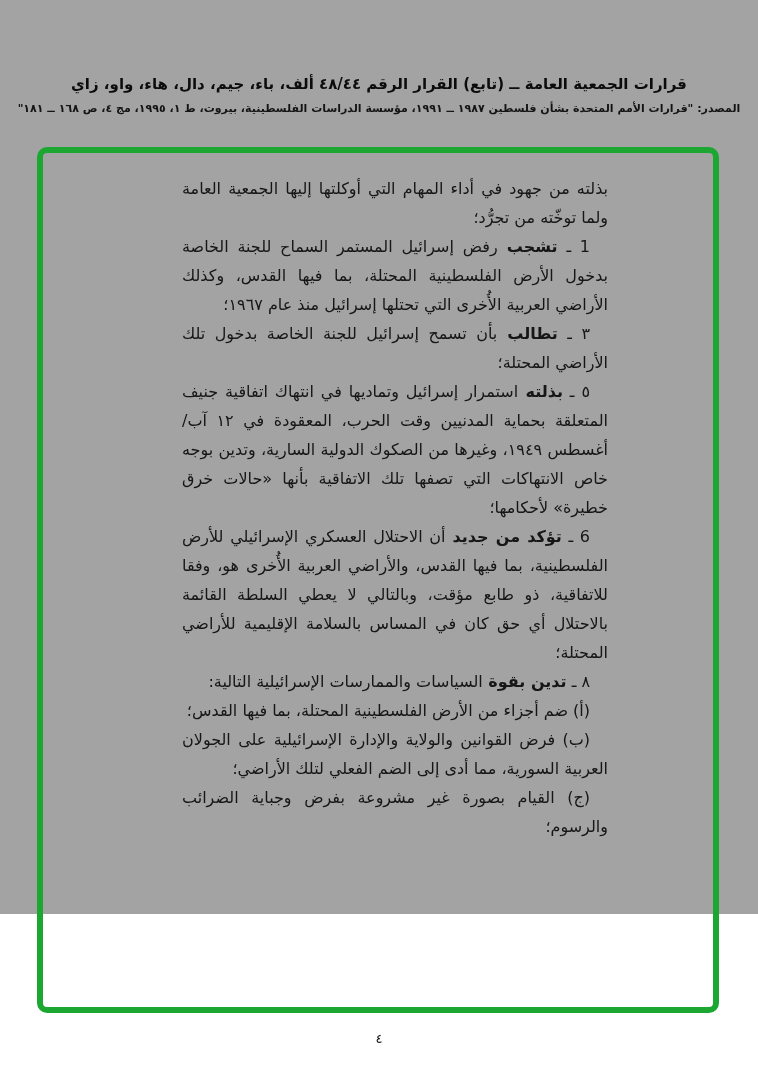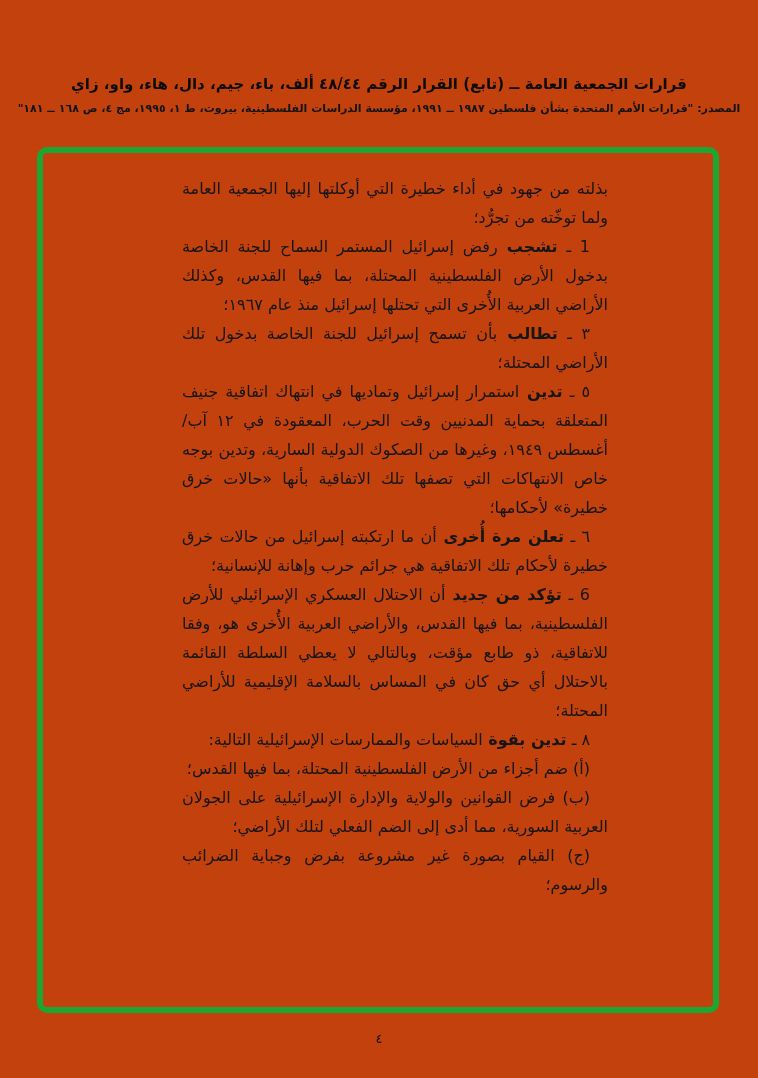--- a/index.html
+++ b/index.html
@@ -8,22 +8,22 @@
     width: 758px;
     height: 1078px;
     background: #ffffff;
     overflow: hidden;
     font-family: "DejaVu Sans", sans-serif;
   }
   .page {
     position: absolute;
     left: 0; top: 0;
     width: 758px;
-    height: 1078px;
-    background: #c2410c;
+    height: 914px;
+    background: #a3a3a3;
     direction: rtl;
   }
   .header-title {
     position: absolute;
     top: 74px;
     left: 20px;
     right: 20px;
     text-align: center;
     font-weight: bold;
     font-size: 15px;
@@ -94,33 +94,30 @@
 
   <div class="header-title">قرارات الجمعية العامة ــ (تابع) القرار الرقم ٤٨/٤٤ ألف، باء، جيم، دال، هاء، واو، زاي</div>
 
   <div class="source-line">المصدر: "قرارات الأمم المتحدة بشأن فلسطين ١٩٨٧ ــ ١٩٩١، مؤسسة الدراسات الفلسطينية، بيروت، ط ١، ١٩٩٥، مج ٤، ص ١٦٨ ــ ١٨١"</div>
 
   <div class="green-frame" style="border-color: rgb(28, 167, 51);"></div>
 
   <div class="document-body">
 
   <p>
-      <span class="para-num"></span><span class="para-lead"></span><span class="para-text">بذلته من جهود في أداء خطيرة التي أوكلتها إليها الجمعية العامة ولما توخّته من تجرُّد؛</span>
+      <span class="para-num"></span><span class="para-lead"></span><span class="para-text">بذلته من جهود في أداء المهام التي أوكلتها إليها الجمعية العامة ولما توخّته من تجرُّد؛</span>
     </p>
       <p class="indent">
       <span class="para-num">1 ـ </span><span class="para-lead">تشجب </span><span class="para-text">رفض إسرائيل المستمر السماح للجنة الخاصة بدخول الأرض الفلسطينية المحتلة، بما فيها القدس، وكذلك الأراضي العربية الأُخرى التي تحتلها إسرائيل منذ عام ١٩٦٧؛</span>
     </p>
       <p class="indent">
       <span class="para-num">٣ ـ </span><span class="para-lead">تطالب </span><span class="para-text">بأن تسمح إسرائيل للجنة الخاصة بدخول تلك الأراضي المحتلة؛</span>
     </p>
       <p class="indent">
-      <span class="para-num">٥ ـ </span><span class="para-lead">تدين </span><span class="para-text">استمرار إسرائيل وتماديها في انتهاك اتفاقية جنيف المتعلقة بحماية المدنيين وقت الحرب، المعقودة في ١٢ آب/أغسطس ١٩٤٩، وغيرها من الصكوك الدولية السارية، وتدين بوجه خاص الانتهاكات التي تصفها تلك الاتفاقية بأنها «حالات خرق خطيرة» لأحكامها؛</span>
-    </p>
-      <p class="indent">
-      <span class="para-num">٦ ـ </span><span class="para-lead">تعلن مرة أُخرى </span><span class="para-text">أن ما ارتكبته إسرائيل من حالات خرق خطيرة لأحكام تلك الاتفاقية هي جرائم حرب وإهانة للإنسانية؛</span>
+      <span class="para-num">٥ ـ </span><span class="para-lead">بذلته </span><span class="para-text">استمرار إسرائيل وتماديها في انتهاك اتفاقية جنيف المتعلقة بحماية المدنيين وقت الحرب، المعقودة في ١٢ آب/أغسطس ١٩٤٩، وغيرها من الصكوك الدولية السارية، وتدين بوجه خاص الانتهاكات التي تصفها تلك الاتفاقية بأنها «حالات خرق خطيرة» لأحكامها؛</span>
     </p>
       <p class="indent">
       <span class="para-num">6 ـ </span><span class="para-lead">تؤكد من جديد </span><span class="para-text">أن الاحتلال العسكري الإسرائيلي للأرض الفلسطينية، بما فيها القدس، والأراضي العربية الأُخرى هو، وفقا للاتفاقية، ذو طابع مؤقت، وبالتالي لا يعطي السلطة القائمة بالاحتلال أي حق كان في المساس بالسلامة الإقليمية للأراضي المحتلة؛</span>
     </p>
       <p class="indent">
       <span class="para-num">٨ ـ </span><span class="para-lead">تدين بقوة </span><span class="para-text">السياسات والممارسات الإسرائيلية التالية:</span>
     </p>
       <p class="indent">
       <span class="para-num"></span><span class="para-lead"></span><span class="para-text">(أ) ضم أجزاء من الأرض الفلسطينية المحتلة، بما فيها القدس؛</span>
     </p>

